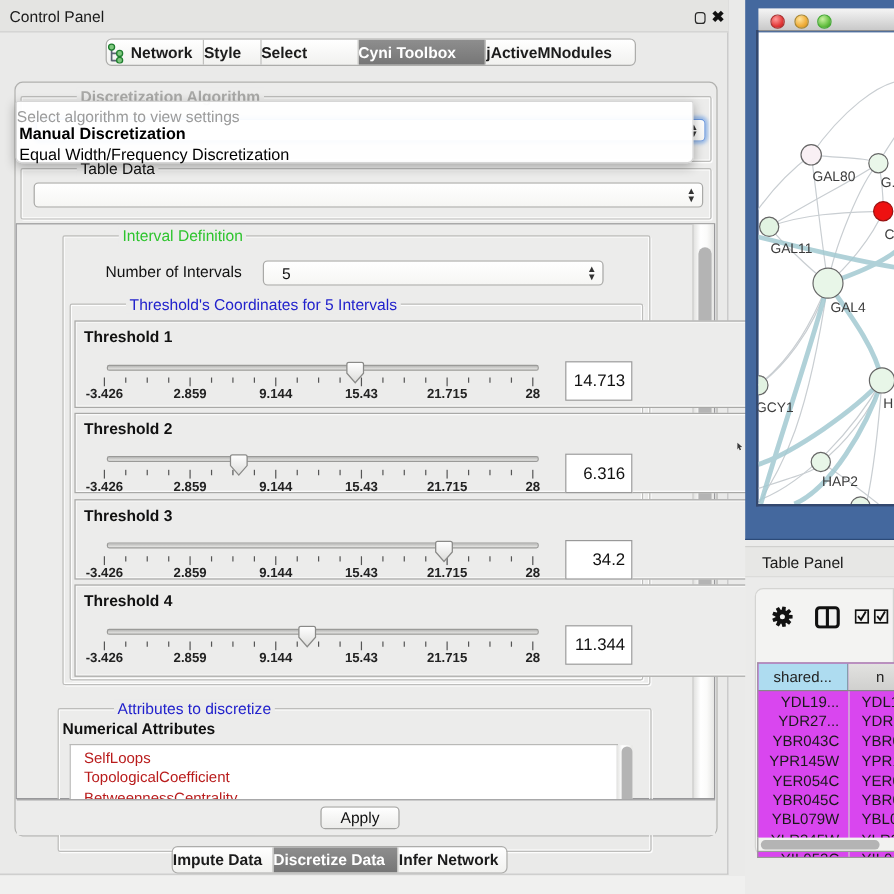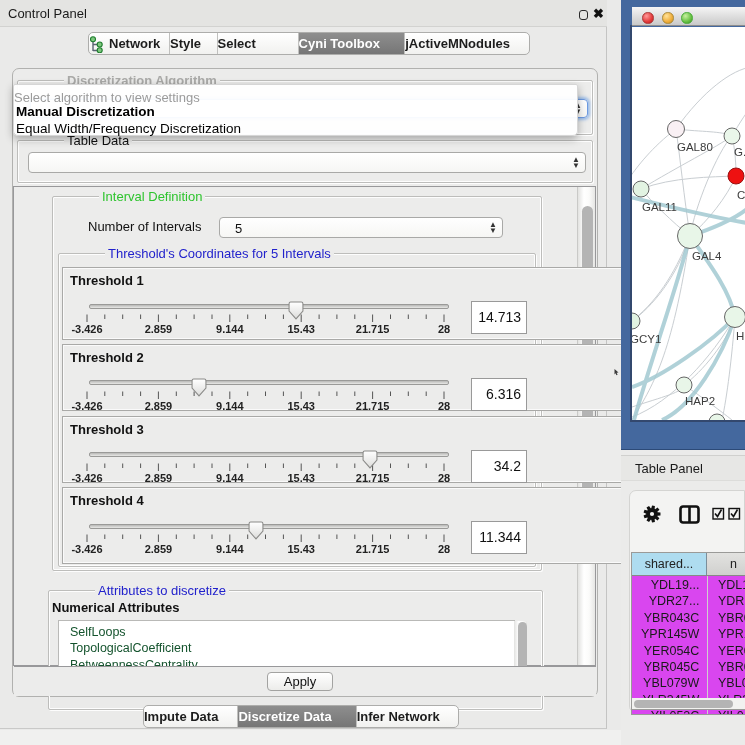--- a/index.html
+++ b/index.html
@@ -336,30 +336,30 @@
       </svg>
       <div class="vfield">11.344</div>
     </div>
   </div>
 
 <div class="grp" style="left:48px; top:590px; width:495px; height:120px;">
   <span class="gt" style="color:#2222cc;">Attributes to discretize</span>
 </div>
 <div class="ab" style="left:52px; top:600px; font-size:13px; font-weight:bold; color:#111;">Numerical Attributes</div>
 <div class="ab" style="left:58px; top:620px; width:457px; height:46px; background:#fff; border:1px solid #b9b9b7; border-bottom:none; overflow:hidden;">
-  <div style="padding:3px 0 0 11px; font-size:12.5px; color:#14532d; line-height:16.3px;">SelfLoops<br>TopologicalCoefficient<br>BetweennessCentrality</div>
+  <div style="padding:3px 0 0 11px; font-size:12.5px; color:#b91c1c; line-height:16.3px;">SelfLoops<br>TopologicalCoefficient<br>BetweennessCentrality</div>
 </div>
 <div class="vsb-track ab" style="left:514px; top:621px; width:13px; height:45px;"></div>
 <div class="sbthumb ab" style="left:517.5px; top:622px; width:9px; height:44px; border-radius:5px 5px 0 0;"></div>
 
 <div class="ab" style="left:14px; top:666px; width:582px; height:30px; background:#ececeb; border-top:1px solid #98989a;"></div>
 
 <div class="macbtn" style="left:267px; top:671.5px; width:66px; height:19px; line-height:17px;">Apply</div>
 
-<div class="seg" style="left:143px; top:705px; width:316px;">
+<div class="seg" style="left:143px; top:705px; width:280px;">
   <div class="s" style="width:94px;">Impute Data</div>
   <div class="s sel" style="width:119px;">Discretize Data</div>
   <div class="s" style="width:103px;">Infer Network</div>
 </div>
 
 <div class="ab" style="left:0; top:730px; width:621px; height:15px; background:#f0f0ef;"></div>
 <div class="ab" style="left:621px; top:450px; width:124px; height:295px; background:#ebebea;"></div>
 
 <svg class="ab" style="left:613px; top:368px;" width="8" height="8" viewBox="0 0 8 8">
   <path d="M 1.5,6.5 L 1.5,1 L 5.5,4.5 L 3.6,4.7 L 4.6,6.8 L 3.4,7.2 L 2.6,5.2 Z" fill="#3a3a3a"></path>

